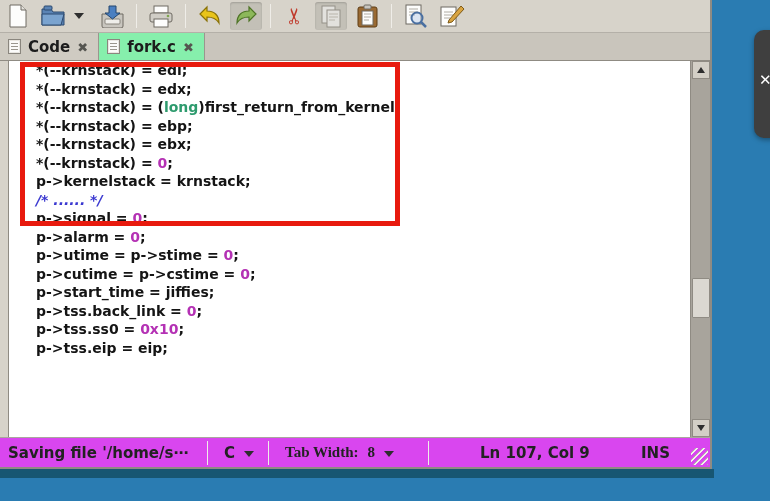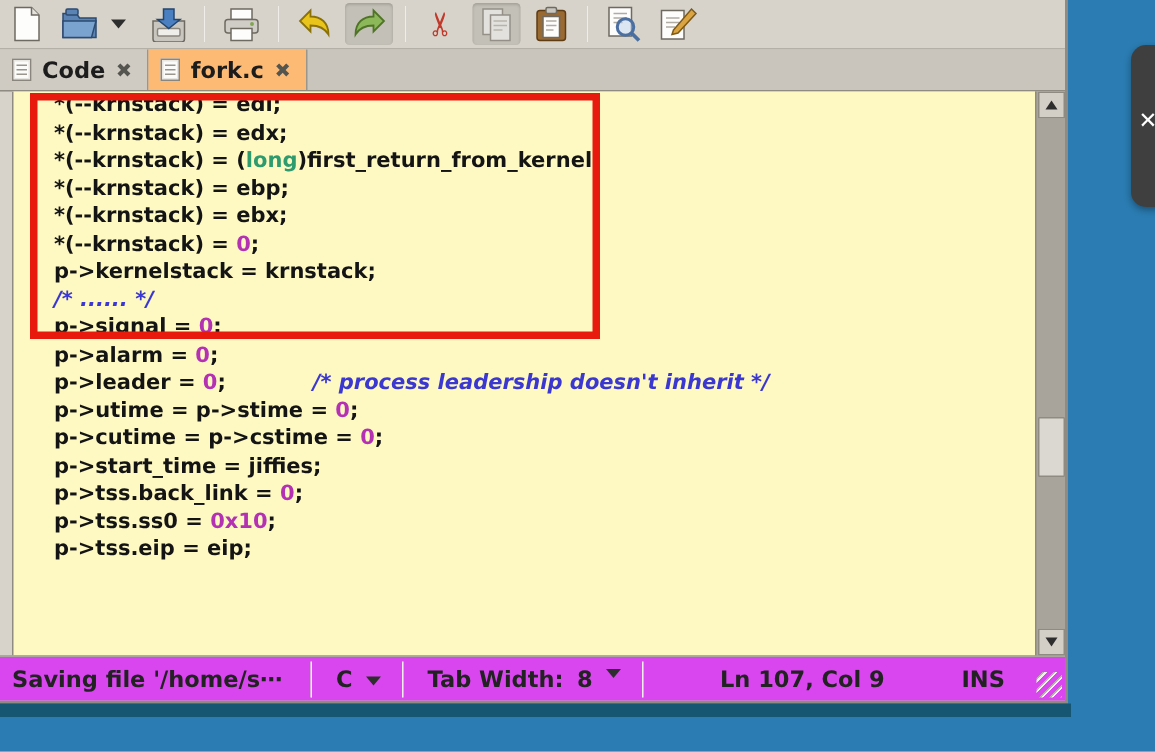--- a/index.html
+++ b/index.html
@@ -14,28 +14,28 @@
   .tbtn { width:32px; height:28px; margin:0 2px; display:flex; align-items:center; justify-content:center; border-radius:3px; }
   .tbtn.recessed { background:rgba(0,0,0,0.09); box-shadow:inset 0 1px 2px rgba(0,0,0,0.18); }
   .tbtn.faded svg { opacity:.55; }
   .tsep { width:1px; height:24px; background:#a39f97; border-right:1px solid #efede8; margin:0 6px; }
   .caretbtn { width:14px; height:28px; display:flex; align-items:center; justify-content:center; }
   .caret { width:0; height:0; border-left:5px solid transparent; border-right:5px solid transparent; border-top:6px solid #2e2e2e; }
 
   
   .tabbar { position:absolute; left:0; top:33px; width:100%; height:28px; background:#c9c5bc; border-bottom:1px solid #8f8b83; display:flex;align-items:center; }
   .tab { height:100%; display:flex; align-items:center; gap:7px; padding:0 10px 0 8px; border-right:1px solid #9a968e; background:#cfcbc2; }
-  .tab.active { background:#fdba74; }
+  .tab.active { background:#86efac; }
   .tab-label { font-size:15px; font-weight:bold; color:#1c1c1c; }
   .tab-close { font-size:13px; font-weight:bold; color:#555550; line-height:1; padding-top:1px; }
   .doc-icon { width:13px; height:15px; background:#fbfbfa; border:1px solid #8a867e; box-shadow:inset 0 0 0 1px #e8e6e1; position:relative; }
   .doc-icon:before { content:""; position:absolute; left:2px; top:3px; width:7px; height:1px; background:#9a968e; box-shadow:0 3px 0 #9a968e, 0 6px 0 #9a968e; }
 
   
-  .textarea { position:absolute; left:8px; top:61px; width:682px; height:376px; background:#fef9c3; border-left:1px solid #8f8b83; overflow:hidden; }
+  .textarea { position:absolute; left:8px; top:61px; width:682px; height:376px; background:#ffffff; border-left:1px solid #8f8b83; overflow:hidden; }
   .code { position:absolute; left:0; top:0; width:100%; padding-left:27px; font-size:14px; font-weight:bold; line-height:18.5px; color:#141414; white-space:nowrap; }
   .cl .p { color:#141414; }
   .cl .k { color:#2e9b6e; }
   .cl .n { color:#b431b4; }
   .cl .c { color:#3a38d0; font-style:italic; }
   .cl .g { display:inline-block; width:58px; }
 
   
   .vscroll { position:absolute; left:690px; top:61px; width:20px; height:376px; background:#a8a49c; border-left:1px solid #8f8b83; }
   .sbtn { position:absolute; left:1px; width:18px; height:18px; background:#d3cfc6; border:1px solid #8f8b83; display:flex; align-items:center; justify-content:center; }
@@ -43,21 +43,21 @@
   .sbtn.down { bottom:0; }
   .tri-up { width:0; height:0; border-left:4px solid transparent; border-right:4px solid transparent; border-bottom:6px solid #2e2e2e; }
   .tri-down { width:0; height:0; border-left:4px solid transparent; border-right:4px solid transparent; border-top:6px solid #2e2e2e; }
   .sthumb { position:absolute; left:1px; top:217px; width:18px; height:40px; background:#dbd8d1; border:1px solid #8f8b83; border-radius:1px; }
 
   
   .statusbar { position:absolute; left:0; top:437px; width:100%; height:30px; background:#d946ef; border-top:1px solid #aaa69e; font-size:15px; font-weight:bold; color:#222; }
   .statusbar .msg { position:absolute; left:8px; top:6px; }
   .ssep { position:absolute; top:3px; width:1px; height:24px; background:#a39f97; border-right:1px solid #efede8; }
   .lang { position:absolute; left:224px; top:6px; display:flex; align-items:center; gap:9px; }
-  .tabw { position:absolute; left:285px; top:6px; display:flex; align-items:flex-start; gap:9px; }
+  .tabw { position:absolute; left:285px; top:6px; display:flex; align-items:center; gap:9px;font-family:Liberation Serif, serif; }
   .scaret { width:0; height:0; border-left:5px solid transparent; border-right:5px solid transparent; border-top:6px solid #2e2e2e; margin-top:2px; }
   .pos { position:absolute; left:480px; top:6px; }
   .mode { position:absolute; left:641px; top:6px; }
   .grip { position:absolute; right:2px; bottom:2px; width:17px; height:17px;
           background:repeating-linear-gradient(135deg, transparent 0 3px, #b5b1a9 3px 4px, #f2f0ec 4px 5px); }
 
   
   .redrect { position:absolute; left:20px; top:62px; width:380px; height:164px; border:5px solid #e81a0e; z-index:30; pointer-events:none; }
 
   
@@ -193,21 +193,20 @@
         <div class="cl"><span class="p">*(--krnstack) = edi;</span></div>
         <div class="cl"><span class="p">*(--krnstack) = edx;</span></div>
         <div class="cl"><span class="p">*(--krnstack) = (</span><span class="k">long</span><span class="p">)first_return_from_kernel;</span></div>
         <div class="cl"><span class="p">*(--krnstack) = ebp;</span></div>
         <div class="cl"><span class="p">*(--krnstack) = ebx;</span></div>
         <div class="cl"><span class="p">*(--krnstack) = </span><span class="n">0</span><span class="p">;</span></div>
         <div class="cl"><span class="p">p-&gt;kernelstack = krnstack;</span></div>
         <div class="cl"><span class="c">/* ...... */</span></div>
         <div class="cl"><span class="p">p-&gt;signal = </span><span class="n">0</span><span class="p">;</span></div>
         <div class="cl"><span class="p">p-&gt;alarm = </span><span class="n">0</span><span class="p">;</span></div>
-        <div class="cl"><span class="p">p-&gt;leader = </span><span class="n">0</span><span class="p">;</span><span class="g"></span><span class="c">/* process leadership doesn't inherit */</span></div>
         <div class="cl"><span class="p">p-&gt;utime = p-&gt;stime = </span><span class="n">0</span><span class="p">;</span></div>
         <div class="cl"><span class="p">p-&gt;cutime = p-&gt;cstime = </span><span class="n">0</span><span class="p">;</span></div>
         <div class="cl"><span class="p">p-&gt;start_time = jiffies;</span></div>
         <div class="cl"><span class="p">p-&gt;tss.back_link = </span><span class="n">0</span><span class="p">;</span></div>
         <div class="cl"><span class="p">p-&gt;tss.ss0 = </span><span class="n">0x10</span><span class="p">;</span></div>
         <div class="cl"><span class="p">p-&gt;tss.eip = eip;</span></div>
       </div>
   </div>
 
   <div class="vscroll">

